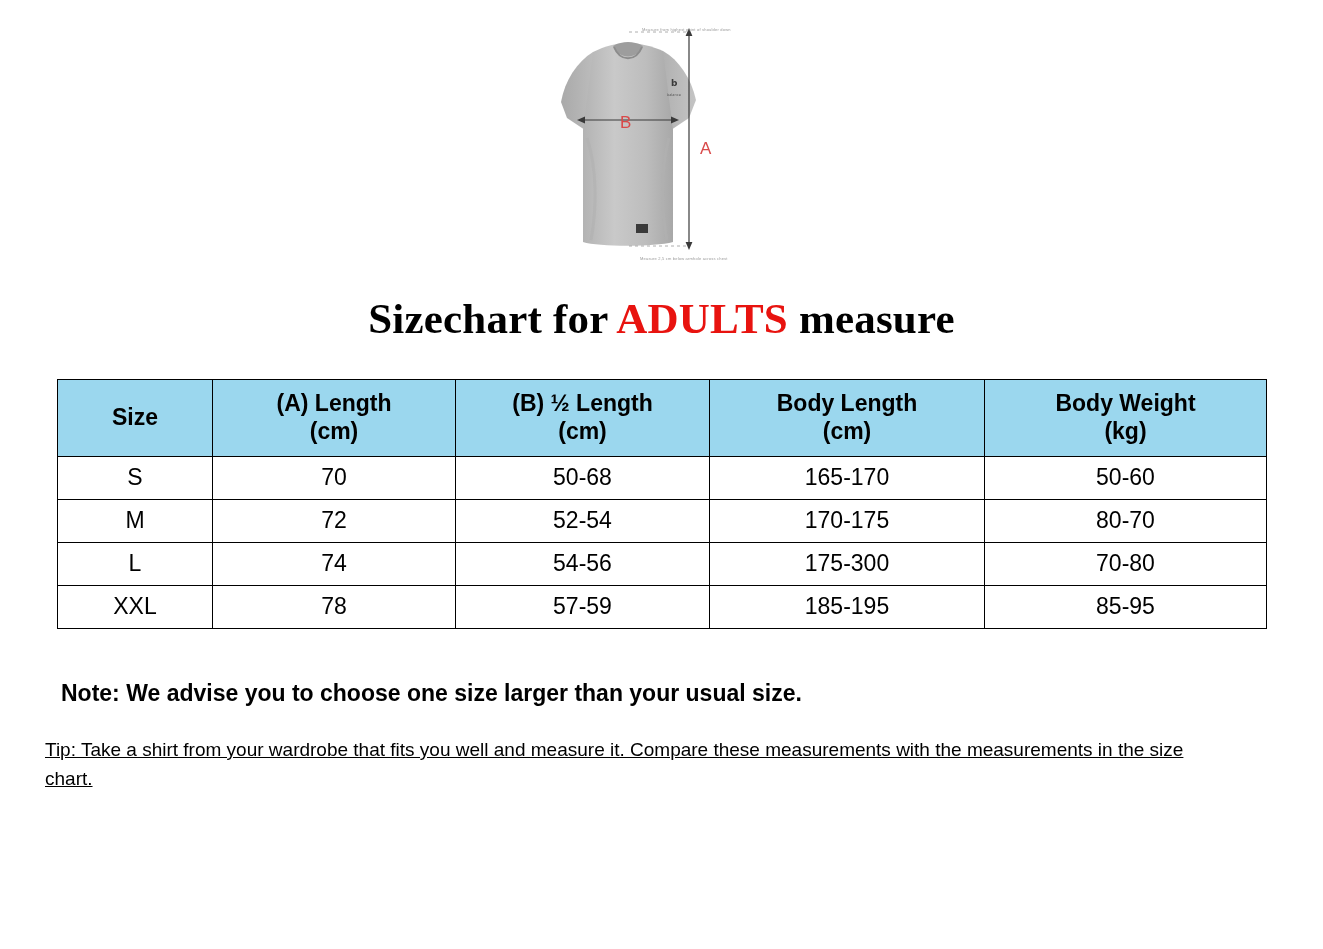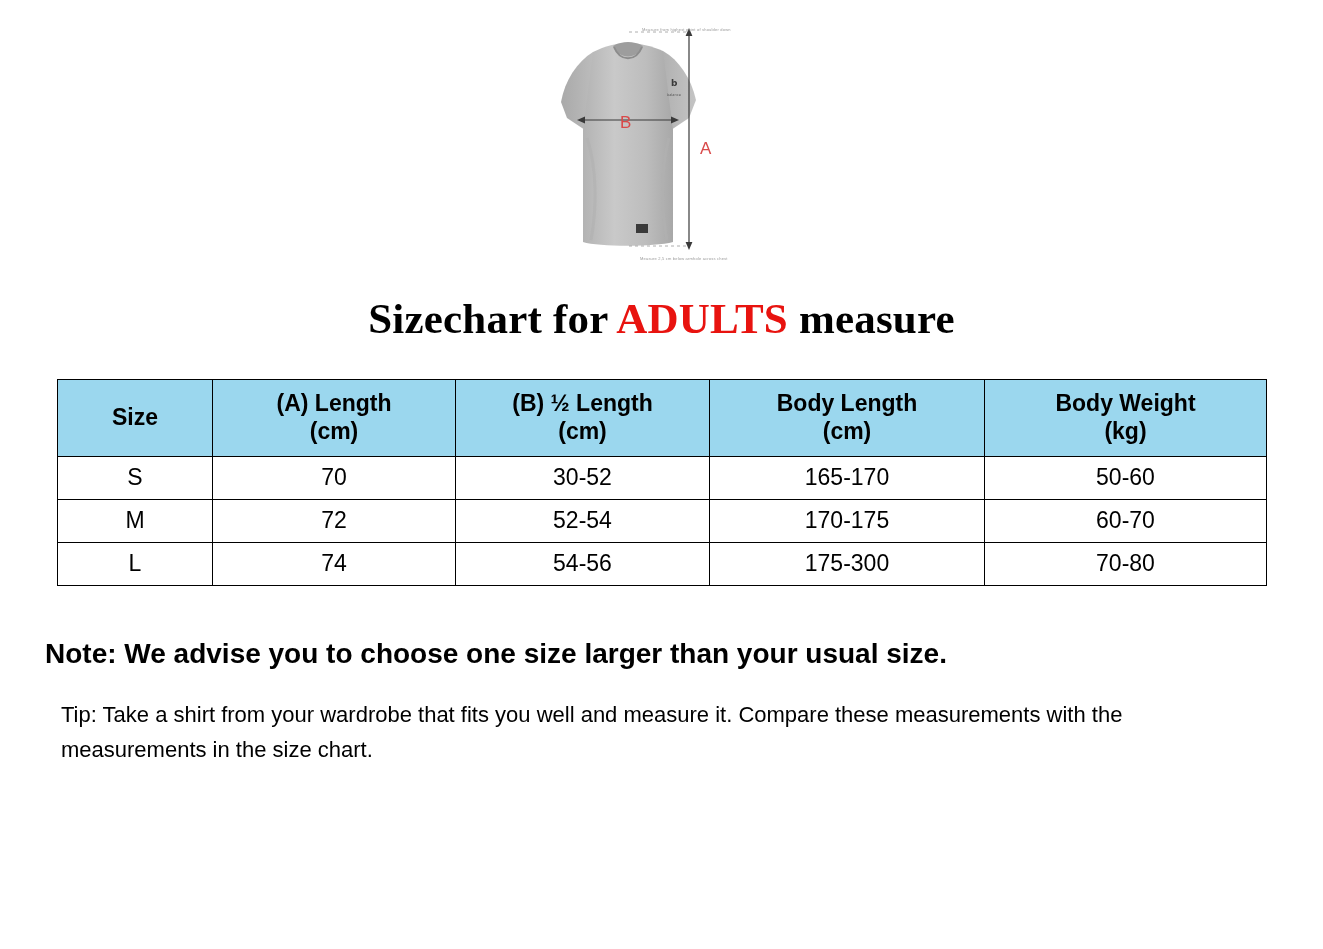--- a/index.html
+++ b/index.html
@@ -102,31 +102,32 @@
   col.c-len    { width: 243px; }
   col.c-chest  { width: 254px; }
   col.c-blen   { width: 275px; }
   col.c-bweight{ width: 282px; }
 
   
   .notes {
     margin: 50px 45px 0 45px;
   }
   .note-bold {
-    font-size: 28px;
+    font-size: 23px;
     font-weight: bold;
-    margin: 0 0 26px 0;
+    margin: 0 0 26px 16px;
     line-height: 1.3;
   }
   .note-tip {
-    font-size: 22px;
+    font-size: 19px;
     font-weight: normal;
     line-height: 1.55;
-    margin: 16px;
+    margin: 0;
     max-width: 1160px;
+    text-decoration: underline;
   }
 </style>
 </head>
 <body>
 
 <div class="diagram">
   <div class="shirt-wrap">
     <svg class="shirt-svg" width="230" height="250" viewBox="0 0 230 250">
       <defs>
         <linearGradient id="gbody" x1="0" y1="0" x2="1" y2="0">
@@ -208,38 +209,45 @@
         <th>
           <span>Body Weight</span><br>
           <span>(kg)</span>
         </th>
       </tr>
     </thead>
     <tbody>
       <tr>
         <td>S</td>
         <td>70</td>
-        <td>30-52</td>
+        <td>50-68</td>
         <td>165-170</td>
         <td>50-60</td>
       </tr>
       <tr>
         <td>M</td>
         <td>72</td>
         <td>52-54</td>
         <td>170-175</td>
-        <td>60-70</td>
+        <td>80-70</td>
       </tr>
       <tr>
         <td>L</td>
         <td>74</td>
         <td>54-56</td>
         <td>175-300</td>
         <td>70-80</td>
       </tr>
+      <tr>
+        <td>XXL</td>
+        <td>78</td>
+        <td>57-59</td>
+        <td>185-195</td>
+        <td>85-95</td>
+      </tr>
     </tbody>
   </table>
 </div>
 
 <div class="notes">
   <p class="note-bold">Note: We advise you to choose one size larger than your usual size.</p>
   <p class="note-tip">Tip: Take a shirt from your wardrobe that fits you well and measure it. Compare these measurements with the measurements in the size chart.</p>
 </div>
 
 </body></html>

